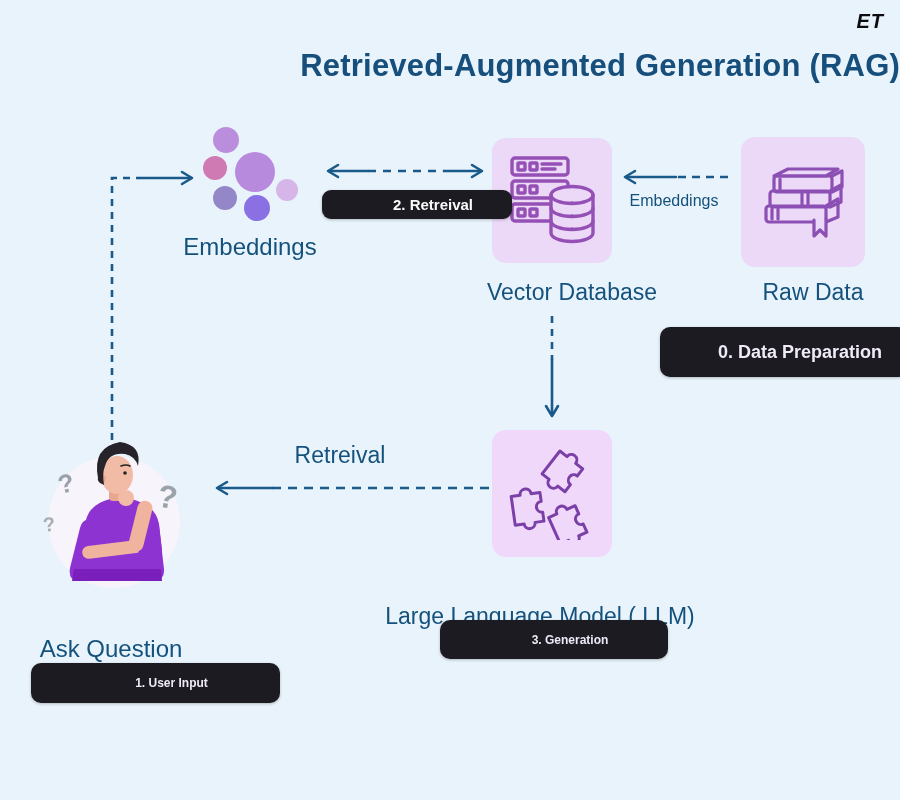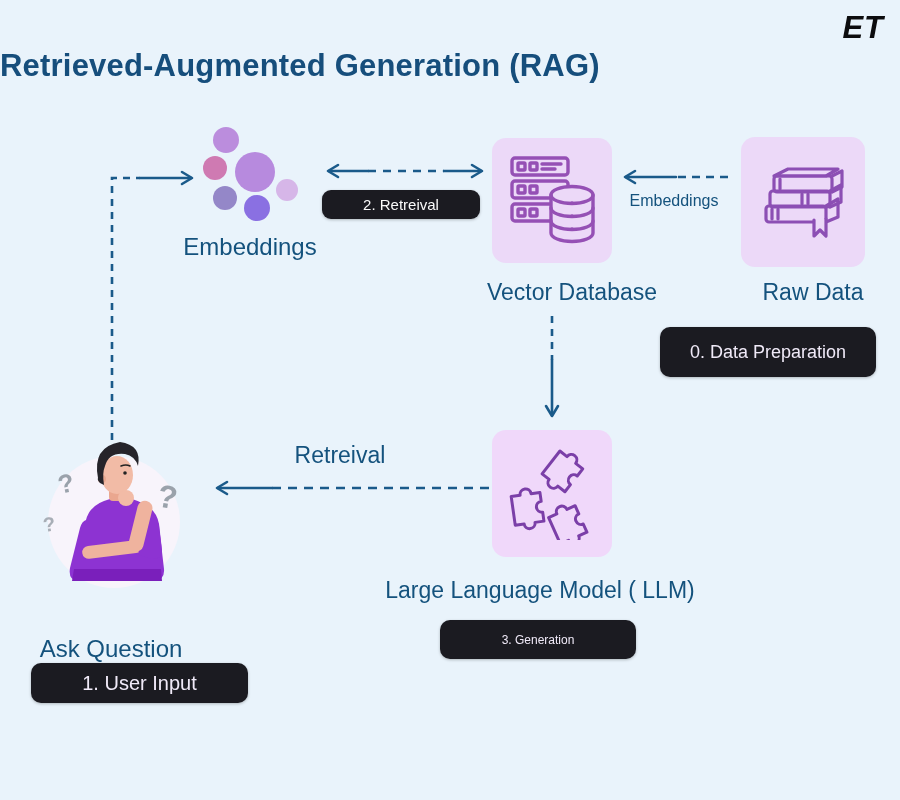--- a/index.html
+++ b/index.html
@@ -1,44 +1,45 @@
 <!DOCTYPE html>
 <html><head>
 <meta charset="utf-8">
 <style>
   html,body{margin:0;padding:0;background:#e9f3fb;}
   .canvas{
     position:relative;width:900px;height:800px;overflow:hidden;
     background:#e9f3fb;font-family:"Liberation Sans",sans-serif;
   }
   .logo{
-    position:absolute;top:10px;right:16px;font-size:31px;font-weight:800;
+    position:absolute;top:10px;right:16px;font-size:20px;font-weight:800;
     font-style:italic;color:#0c0c0e;letter-spacing:1px;
   }
   .title{
-    position:absolute;top:48px;left:0;width:100%;text-align:left;
+    position:absolute;top:48px;left:0;width:100%;text-align:right;
     font-size:31px;font-weight:700;color:#164e7c;letter-spacing:.2px;
   }
   .node-label{
     position:absolute;text-align:center;color:#14527d;font-size:23px;
     font-weight:500;
   }
   .edge-label{
     position:absolute;text-align:center;color:#14527d;font-size:16px;
     font-weight:500;
   }
   .badge{
     position:absolute;background:#1b1b21;color:#f0eaf8;border-radius:10px;
-    display:flex;align-items:center;justify-content:center;font-weight:400;
+    display:flex;align-items:center;justify-content:center;font-weight:700;
     box-shadow:0 1px 3px rgba(0,0,0,.25);
+    padding-left:32px;
   }
   .badge.retrieval{left:322px;top:190px;width:158px;height:29px;font-size:15px;border-radius:9px;}
   .badge.dataprep {left:660px;top:327px;width:216px;height:50px;font-size:18px;}
   .badge.generation{left:440px;top:620px;width:196px;height:39px;font-size:12px;}
-  .badge.userinput{left:31px;top:663px;width:217px;height:40px;font-size:20px;}
+  .badge.userinput{left:31px;top:663px;width:217px;height:40px;font-size:12px;}
   .node-box{
     position:absolute;background:#ecd9f8;border-radius:14px;
     display:flex;align-items:center;justify-content:center;
   }
   .box-vdb{left:492px;top:138px;width:120px;height:125px;}
   .box-raw{left:741px;top:137px;width:124px;height:130px;}
   .box-llm{left:492px;top:430px;width:120px;height:127px;background:#f0d8fa;}
   .arrows,.cluster,.person{position:absolute;}
   .arrows{left:0;top:0;pointer-events:none;}
 </style>
@@ -141,21 +142,21 @@
 
   <div class="node-box box-llm">
     <svg width="92" height="92" viewBox="0 0 92 92">
       <g fill="none" stroke="#7b3fa8" stroke-width="3" stroke-linejoin="round" stroke-linecap="round">
         <path transform="translate(6,36) rotate(-8 17 17)" d="M0 10 h9 a5.5 5.5 0 1 1 11 0 h9 v9 a5.5 5.5 0 1 0 0 11 v9 h-9 a5.5 5.5 0 1 1 -11 0 h-9 z"></path>
         <path transform="translate(46,2) rotate(38 17 17)" d="M0 10 h9 a5.5 5.5 0 1 1 11 0 h9 v9 a5.5 5.5 0 1 0 0 11 v9 h-9 a5.5 5.5 0 1 1 -11 0 h-9 z"></path>
         <path transform="translate(44,52) rotate(-24 17 17)" d="M0 10 h9 a5.5 5.5 0 1 1 11 0 h9 v9 a5.5 5.5 0 1 0 0 11 v9 h-9 a5.5 5.5 0 1 1 -11 0 h-9 z"></path>
       </g>
     </svg>
   </div>
-  <div class="node-label" style="left:340px;top:577px;width:400px;">Large Language Model ( LLM)</div>
+  <div class="node-label" style="left:340px;top:603px;width:400px;">Large Language Model ( LLM)</div>
   <div class="badge generation">3. Generation</div>
 
   <div class="node-label" style="left:240px;top:442px;width:200px;">Retreival</div>
 
   <svg class="person" style="left:38px;top:428px;" width="152" height="186" viewBox="0 0 152 186">
     <circle cx="76" cy="94" r="66" fill="#f8f4fb"></circle>
     <text x="22" y="66" font-size="26" fill="#9aa2ab" font-weight="600" transform="rotate(-12 22 66)">?</text>
     <text x="118" y="78" font-size="32" fill="#9aa2ab" font-weight="600" transform="rotate(10 118 78)">?</text>
     <text x="6" y="104" font-size="20" fill="#a8aeb6" font-weight="600" transform="rotate(-8 6 104)">?</text>
 

